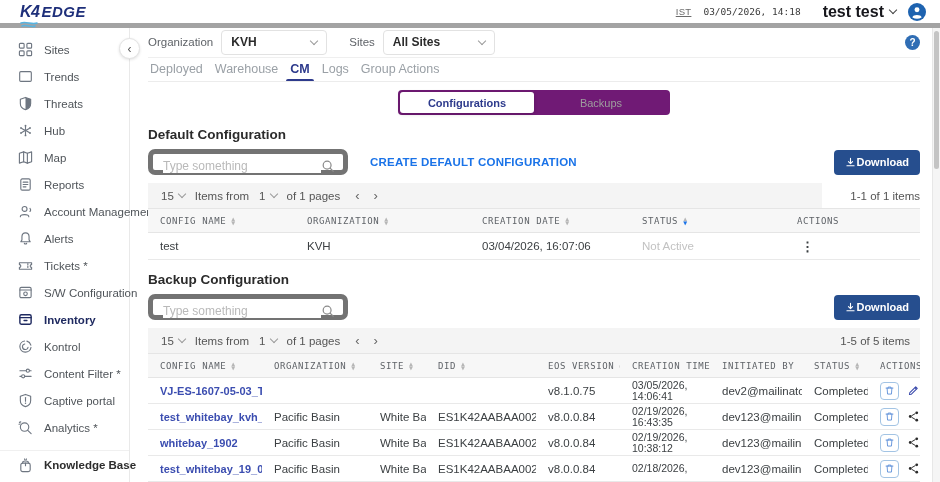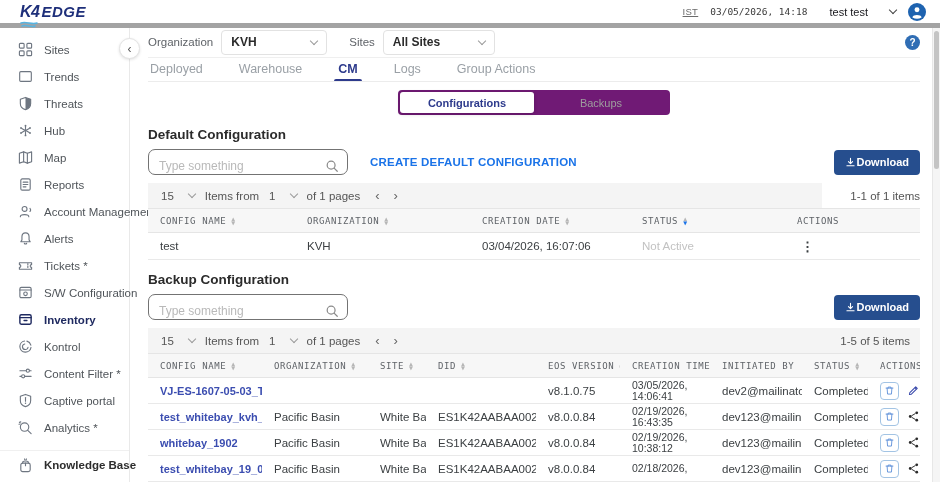--- a/index.html
+++ b/index.html
@@ -9,21 +9,21 @@
 
   
   .topbar { height:28px; display:flex; align-items:center; border-bottom:5px solid #a3a3a3; background:#fff; flex:0 0 28px; }
   .logo { padding-left:20px; display:flex; align-items:flex-start; position:relative; width:140px; }
   .logo-k4 { font-style:italic; font-weight:800; font-size:16px; color:#1e2f7a; letter-spacing:-0.5px; }
   .logo-edge { font-style:italic; font-weight:700; font-size:15px; color:#1e2f7a; margin-left:2px; letter-spacing:0.5px; }
   .logo-wave { position:absolute; left:20px; top:18px; }
   .topbar-right { margin-left:auto; display:flex; align-items:center; gap:12px; padding-right:14px; }
   .tz { font-size:9.5px; color:#6b6b6b; text-decoration:underline; letter-spacing:0.3px;margin-left:35px; }
   .dt { font-size:9.5px; color:#3a3a3a; font-family:"DejaVu Sans Mono", monospace; }
-  .username { font-size:11px; font-weight:400; color:#17171c; display:flex; align-items:center; gap:22px; margin-left:10px; }
+  .username { font-size:16px; font-weight:700; color:#17171c; display:flex; align-items:center; gap:6px; margin-left:10px; }
   .chev { width:6px; height:6px; border-right:1.5px solid #444; border-bottom:1.5px solid #444; transform:rotate(45deg); margin-top:-3px; display:inline-block; }
   .chev.gray { border-color:#9a9a9a; }
   .avatar { width:18px; height:18px; }
 
   
   .body-row { flex:1; display:flex; position:relative; min-height:0; }
 
   
   .sidebar { width:130px; flex:0 0 130px; border-right:1px solid #e9e9e9; padding-top:8px; background:#fff; }
   .nav-item { height:27px; display:flex; align-items:center; gap:11px; padding-left:18px; cursor:pointer; }
@@ -44,42 +44,42 @@
   .toolbar { height:34px; display:flex; align-items:center; border-bottom:1px solid #efefef; gap:8px; }
   .field-label { font-size:11.5px; color:#5f6368; }
   .select { height:25px; border:1px solid #e2e2e2; border-radius:4px; background:#fff; display:flex; align-items:center;
     padding:0 9px; font-size:12px; font-weight:700; color:#2b2b2b; gap:8px; cursor:pointer; }
   .select .chev { margin-left:auto; }
   .sel-org { width:106px; margin-right:14px; }
   .sel-sites { width:112px; }
   .help-btn { margin-left:auto; width:15px; height:15px; border-radius:50%; background:#2f6db4; color:#fff;
     font-size:10px; font-weight:700; display:flex; align-items:center; justify-content:center; cursor:pointer; }
 
-  .tabs { height:28px; display:flex; align-items:center; gap:36px; border-bottom:1px solid #ececec; padding-left:2px; }
+  .tabs { height:28px; display:flex; align-items:center; gap:12px; border-bottom:1px solid #ececec; padding-left:2px; }
   .tab { font-size:12.5px; color:#9aa0a6; cursor:pointer; height:100%; display:flex; align-items:center; position:relative; }
   .tab.active { color:#2d3a8c; font-weight:700; }
   .tab.active::after { content:""; position:absolute; left:-4px; right:-4px; bottom:0; height:2.5px; background:#2d3a8c; border-radius:2px 2px 0 0; }
 
   .segment-wrap { display:flex; justify-content:center; margin-top:8px; }
   .segment { width:272px; height:25px; background:#701a75; border-radius:4px; display:flex; padding:2px; }
   .seg { flex:1; display:flex; align-items:center; justify-content:center; font-size:11px; color:#9e9e9e; cursor:pointer; border-radius:3px; }
   .seg.active { background:#fff; box-shadow:0 1px 4px rgba(0,0,0,.18); color:#2d3a8c; font-weight:700; }
 
   .section-title { font-size:13.5px; font-weight:700; color:#2b2b2b; margin-top:12px; }
   .search-row { display:flex; align-items:center; margin-top:7px; }
-  .search-box { width:200px; height:26px; border:1px solid #737373; border-radius:7px; display:flex; align-items:center; padding:8px 8px 0 10px; background:#fff; }
+  .search-box { width:200px; height:26px; border:5px solid #737373; border-radius:7px; display:flex; align-items:center; padding:8px 8px 0 10px; background:#fff; }
   .search-box input { border:none; outline:none; flex:1; font-size:12px; color:#333; font-family:"Liberation Sans",sans-serif; min-width:0; }
   .search-box input::placeholder { color:#b9b9b9; }
   .create-link { font-size:11.5px; font-weight:700; color:#1a73e8; margin-left:22px; letter-spacing:0.2px; cursor:pointer; }
   .download-btn { margin-left:auto; height:25px; background:#264e8e; border:none; border-radius:4px; color:#fff;
     font-size:11px; font-weight:700; display:flex; align-items:center; padding:0 11px; cursor:pointer; font-family:"Liberation Sans",sans-serif; }
 
   .pag-row { display:flex; align-items:center; margin-top:8px; }
   .pag-bar { height:25px; background:#f4f4f4; display:flex; align-items:center; font-size:11.5px; color:#555; padding:0 10px; gap:7px; }
-  .pag-bar .mini-select { display:flex; align-items:center; gap:15px; cursor:pointer; padding:0 3px; }
+  .pag-bar .mini-select { display:flex; align-items:center; gap:5px; cursor:pointer; padding:0 3px; }
   .pag-arrows { display:flex; gap:14px; margin-left:8px; font-size:13px; color:#666; }
   .pag-arrows span { cursor:pointer; }
   .range { font-size:11.5px; color:#555; margin-left:auto; }
   .pag1 .pag-bar { width:674px; }
   .pag2 .pag-bar { width:100%; }
 
   
   .tbl { width:100%; }
   .thead { display:flex; background:#f7f7f7; border-top:1px solid #e5e5e5; border-bottom:1px solid #e5e5e5; height:25px; }
   .th { display:flex; align-items:center; padding-left:12px; font-family:"DejaVu Sans Mono", monospace;

